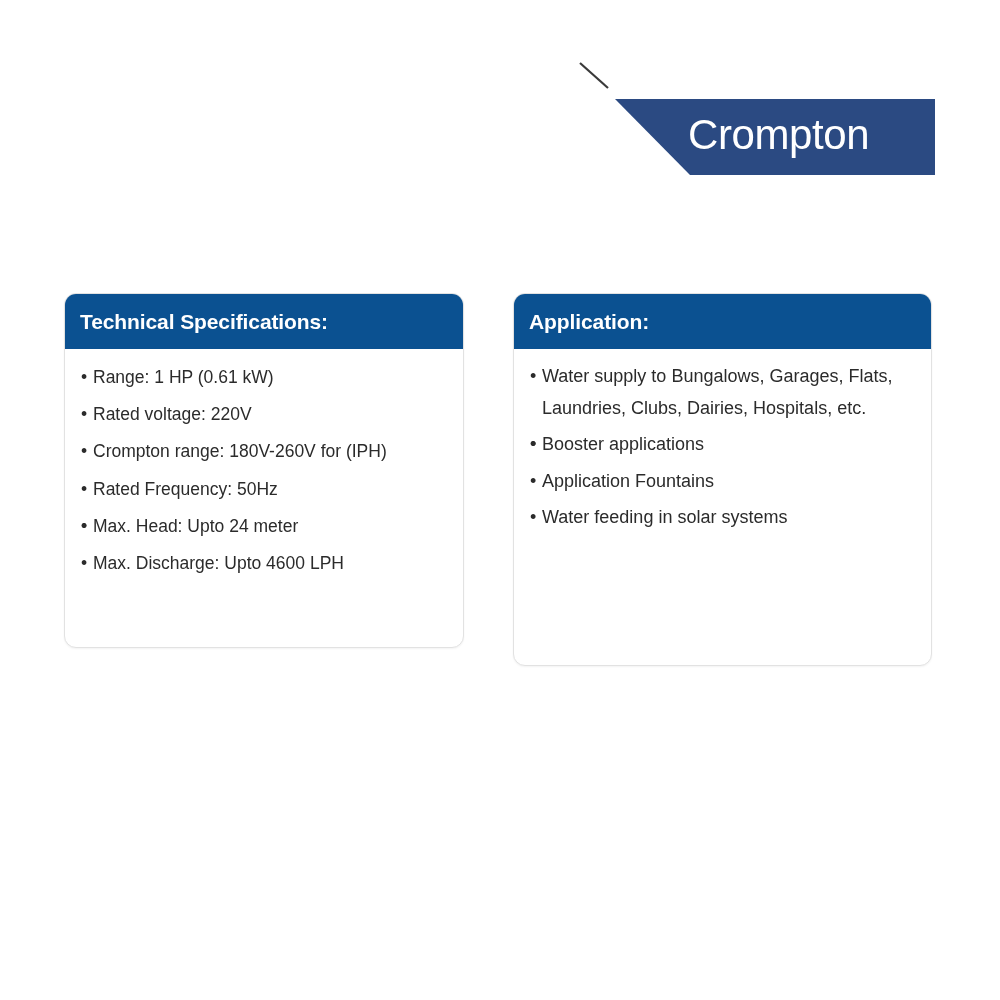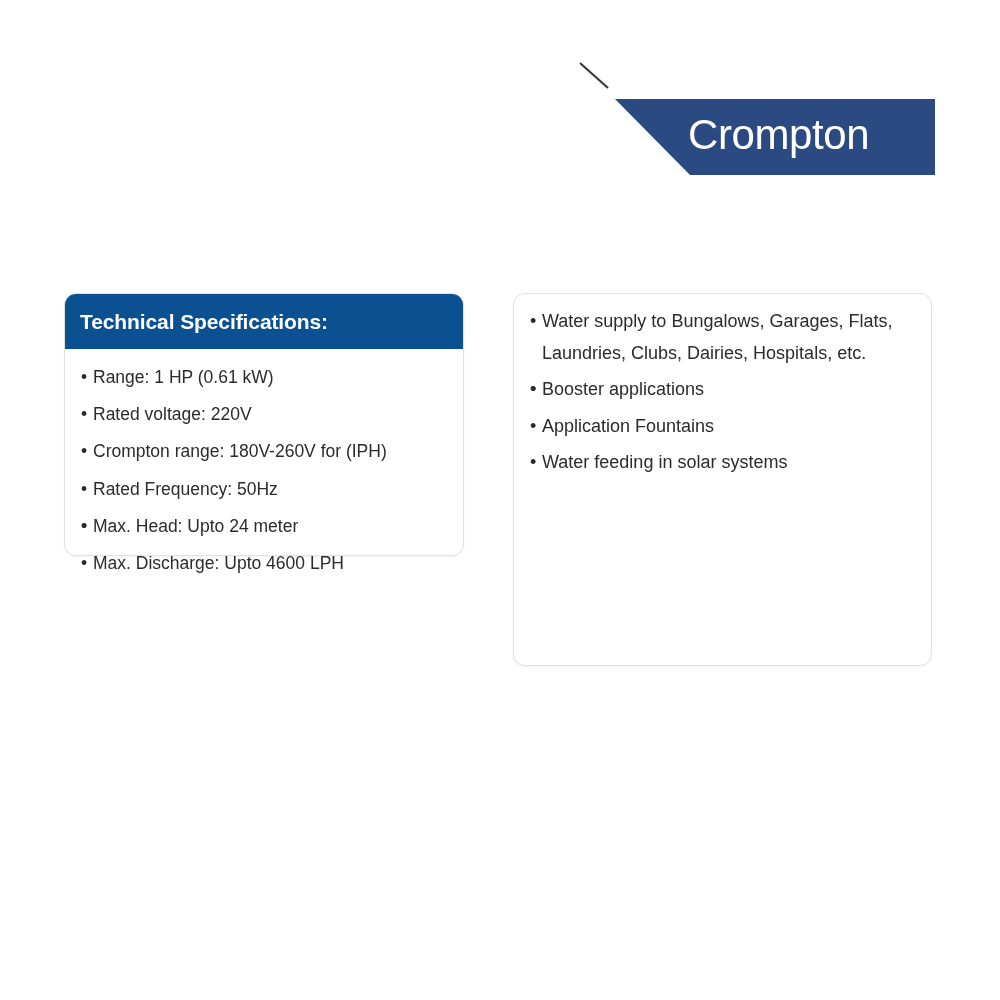--- a/index.html
+++ b/index.html
@@ -59,21 +59,21 @@
     background: #ffffff;
     border: 1px solid #e2e2e2;
     border-radius: 12px;
     box-sizing: border-box;
     box-shadow: 0 1px 2px rgba(0,0,0,0.05);
   }
   #card-specs {
     left: 64px;
     top: 293px;
     width: 400px;
-    height: 263px;
+    height: 355px;
   }
   #card-application {
     left: 513px;
     top: 293px;
     width: 419px;
     height: 373px;
   }
   .card-header {
     height: 55px;
     background: #0b5191;
@@ -177,20 +177,23 @@
       </li>
       <li class="bullet-item">
         <span class="bullet-dot">•</span>
         <span>Max. Discharge: Upto 4600 LPH</span>
       </li>
     </ul>
   </div>
 </div>
 
 <div class="card" id="card-application">
+  <div class="card-header">
+    <span class="card-header-title">Application:</span>
+  </div>
   <div class="card-body">
     <ul class="bullet-list">
       <li class="bullet-item">
         <span class="bullet-dot">•</span>
         <span>Water supply to Bungalows, Garages, Flats, Laundries, Clubs, Dairies, Hospitals, etc.</span>
       </li>
       <li class="bullet-item">
         <span class="bullet-dot">•</span>
       </li>
       <li class="bullet-item">

